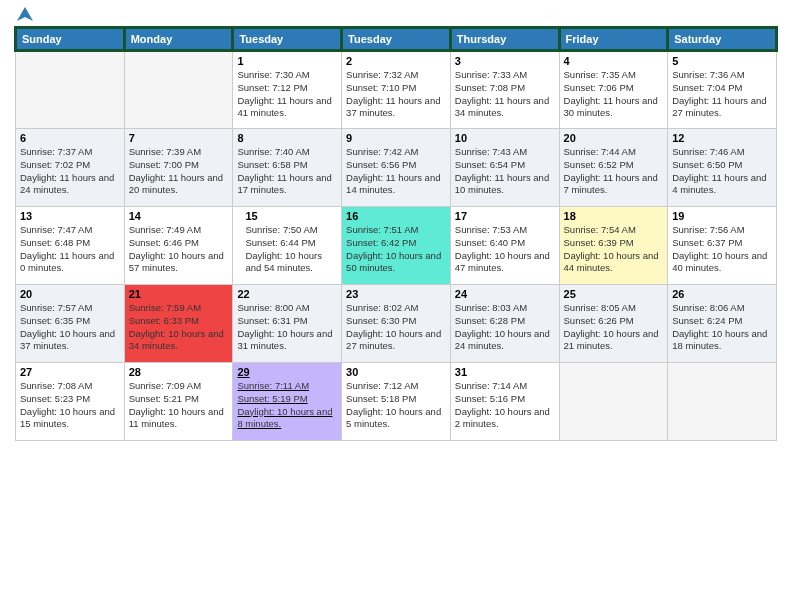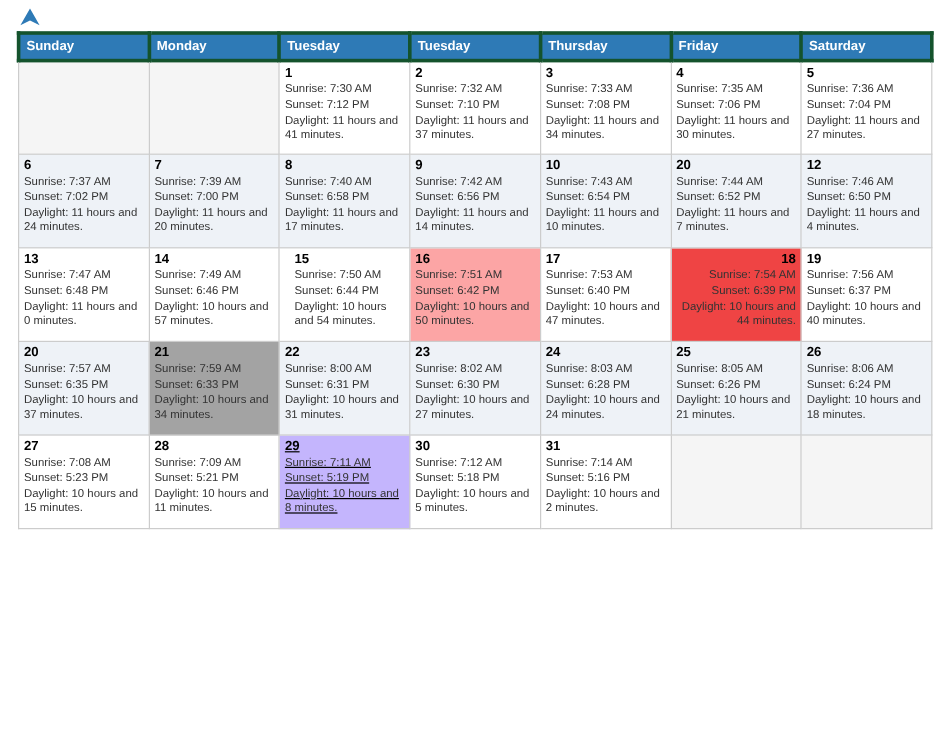--- a/index.html
+++ b/index.html
@@ -179,43 +179,43 @@
             <div class="day-info">Sunrise: 7:47 AM<br>Sunset: 6:48 PM<br>Daylight: 11 hours and 0 minutes.</div>
           </td>
           <td style="background: rgb(255, 255, 255);">
             <span class="day-num">14</span>
             <div class="day-info">Sunrise: 7:49 AM<br>Sunset: 6:46 PM<br>Daylight: 10 hours and 57 minutes.</div>
           </td>
           <td style="background: rgb(255, 255, 255); padding-left: 12px;">
             <span class="day-num">15</span>
             <div class="day-info">Sunrise: 7:50 AM<br>Sunset: 6:44 PM<br>Daylight: 10 hours and 54 minutes.</div>
           </td>
-          <td style="background: #fca5a5;">
+          <td style="background: #5eead4;">
             <span class="day-num">16</span>
             <div class="day-info">Sunrise: 7:51 AM<br>Sunset: 6:42 PM<br>Daylight: 10 hours and 50 minutes.</div>
           </td>
           <td style="background: rgb(255, 255, 255); margin-left: 28px;">
             <span class="day-num">17</span>
             <div class="day-info">Sunrise: 7:53 AM<br>Sunset: 6:40 PM<br>Daylight: 10 hours and 47 minutes.</div>
           </td>
-          <td style="background: #ef4444; text-align: right;">
+          <td style="background: #fef9c3;">
             <span class="day-num">18</span>
             <div class="day-info">Sunrise: 7:54 AM<br>Sunset: 6:39 PM<br>Daylight: 10 hours and 44 minutes.</div>
           </td>
           <td style="background: rgb(255, 255, 255);">
             <span class="day-num">19</span>
             <div class="day-info">Sunrise: 7:56 AM<br>Sunset: 6:37 PM<br>Daylight: 10 hours and 40 minutes.</div>
           </td>
         </tr>
         <tr>
           <td style="background: rgb(238, 242, 247);">
             <span class="day-num">20</span>
             <div class="day-info">Sunrise: 7:57 AM<br>Sunset: 6:35 PM<br>Daylight: 10 hours and 37 minutes.</div>
           </td>
-          <td style="background: #a3a3a3;">
+          <td style="background: #ef4444;">
             <span class="day-num">21</span>
             <div class="day-info">Sunrise: 7:59 AM<br>Sunset: 6:33 PM<br>Daylight: 10 hours and 34 minutes.</div>
           </td>
           <td style="background: rgb(238, 242, 247);">
             <span class="day-num">22</span>
             <div class="day-info">Sunrise: 8:00 AM<br>Sunset: 6:31 PM<br>Daylight: 10 hours and 31 minutes.</div>
           </td>
           <td style="background: rgb(238, 242, 247);">
             <span class="day-num">23</span>
             <div class="day-info">Sunrise: 8:02 AM<br>Sunset: 6:30 PM<br>Daylight: 10 hours and 27 minutes.</div>

